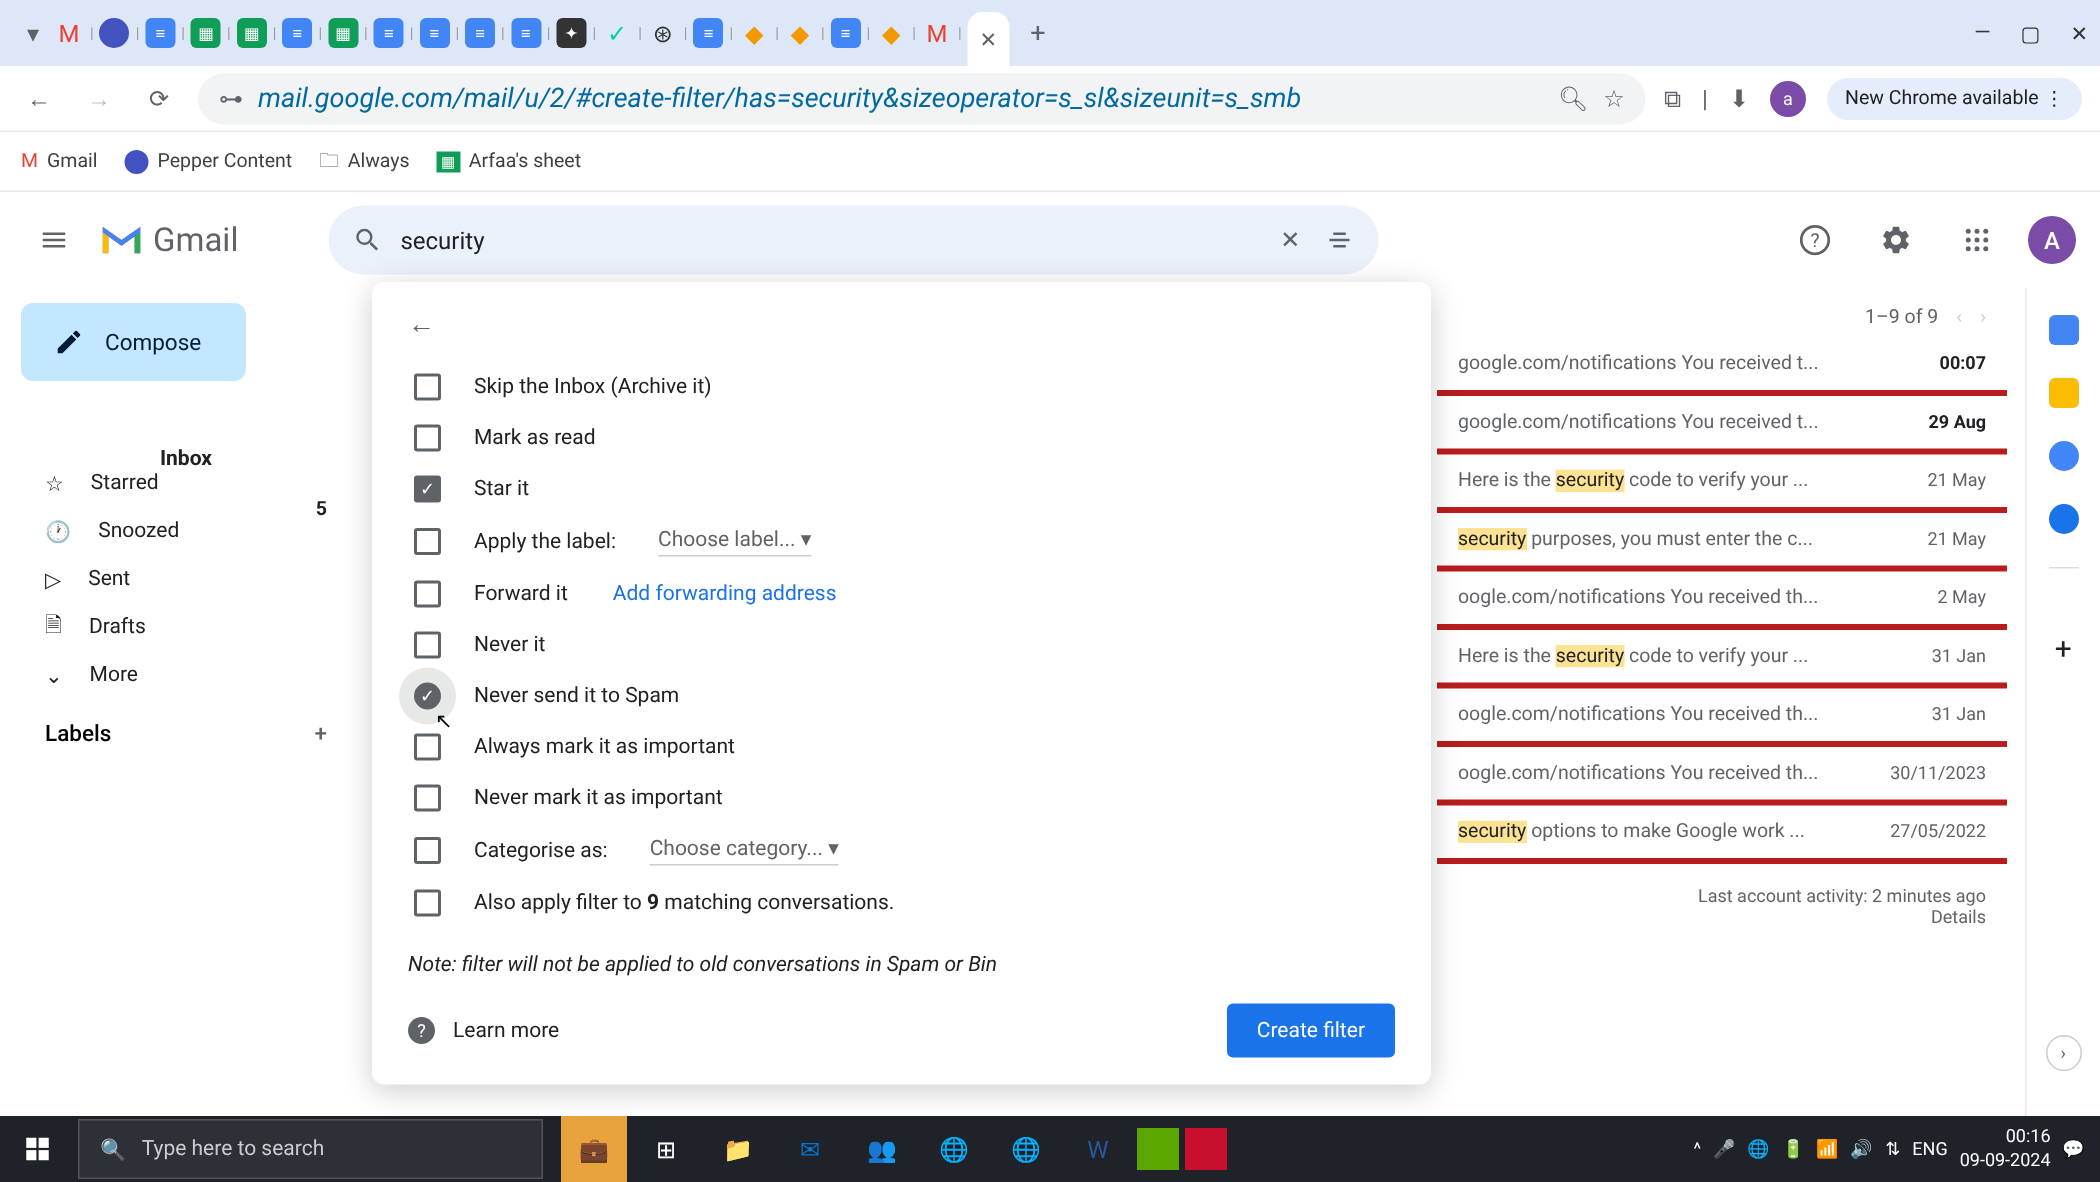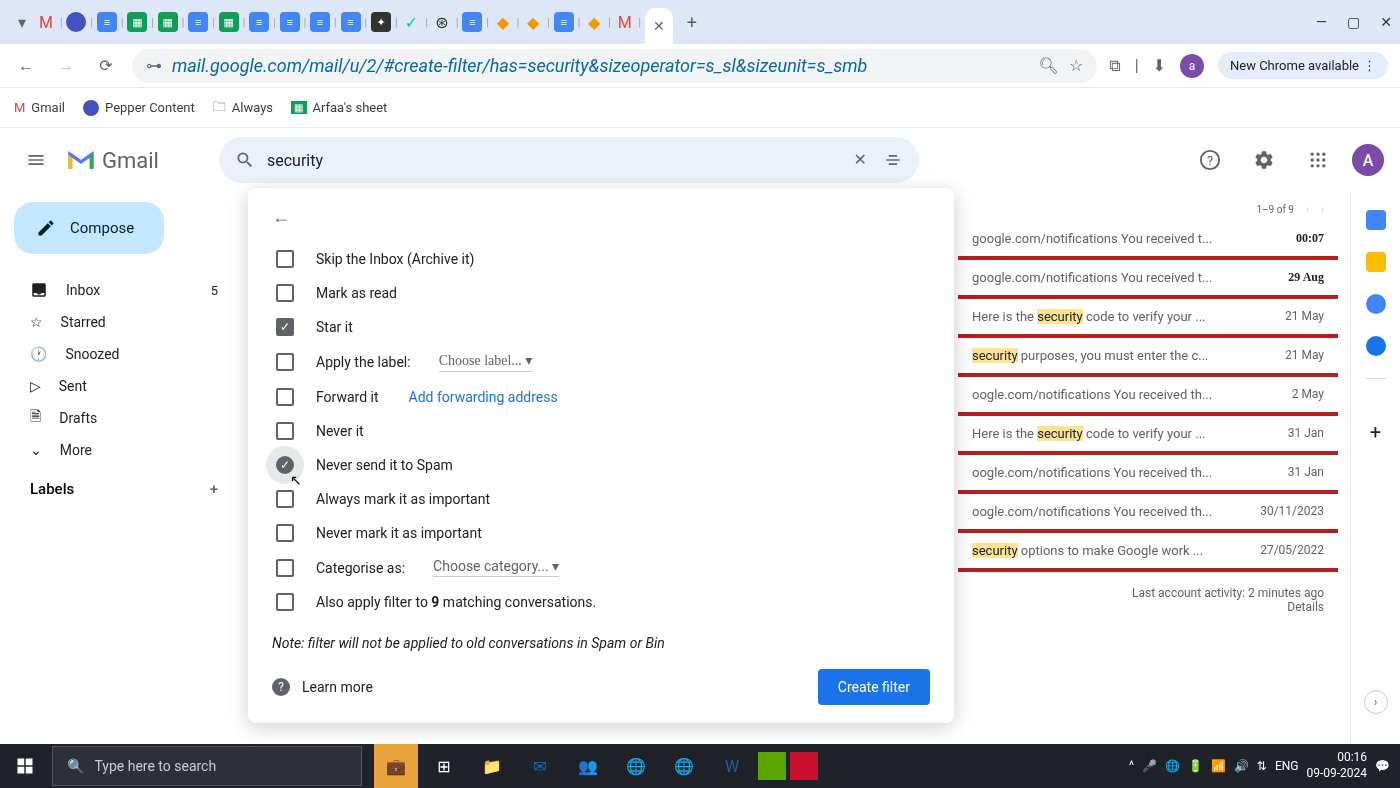--- a/index.html
+++ b/index.html
@@ -34,49 +34,49 @@
 .search-box { flex: 0 0 700px; margin-left: 50px; background: #eaf1fb; border-radius: 30px; height: 46px; display: flex; align-items: center; padding: 0 16px; gap: 12px; position: relative; }
 .search-input { border: none; background: transparent; font-size: 16px; flex: 1; outline: none; color: #202124; }
 .search-icons { margin-left: auto; display: flex; gap: 16px; color: #5f6368; }
 .header-right { margin-left: auto; display: flex; align-items: center; gap: 14px; }
 .header-icon { width: 40px; height: 40px; display:flex; align-items:center; justify-content:center; color:#5f6368; cursor:pointer; font-size:20px; }
 .profile-avatar { width: 32px; height: 32px; border-radius: 50%; background: #7b4ba8; color: white; display:flex; align-items:center; justify-content:center; font-weight:500; }
 
 
 .main-area { display: flex; height: calc(100% - 192px - 44px); }
 .sidebar { width: 248px; padding: 10px 8px; }
-.compose-btn { background: #c2e7ff; border-radius: 19px; padding: 16px 22px; display: flex; align-items: center; gap: 14px; font-size: 15px; color: #001d35; cursor: pointer; width: 150px; margin-bottom: 20px; margin-left:6px; }
+.compose-btn { background: #c2e7ff; border-radius: 8px; padding: 16px 22px; display: flex; align-items: center; gap: 14px; font-size: 15px; color: #001d35; cursor: pointer; width: 150px; margin-bottom: 20px; margin-left:6px; }
 .nav-item { display: flex; align-items: center; padding: 6px 22px; border-radius: 0 18px 18px 0; cursor: pointer; font-size: 14px; color: #202124; gap: 18px; height: 32px; }
-.nav-item.active { font-weight: 400; }
+.nav-item.active { font-weight: 700; flex-direction: column; }
 .nav-item .count { margin-left: auto; font-size: 13px; }
 .labels-header { display: flex; justify-content: space-between; padding: 14px 22px 8px; align-items: center; font-size: 15px; font-weight: 500; }
 
 .content { flex: 1; position: relative; }
 .filter-dropdown { position: absolute; top: -4px; left: 0; width: 706px; background: #fff; border-radius: 8px; box-shadow: 0 4px 20px rgba(0,0,0,0.2); padding: 18px 24px; z-index: 100; }
 .filter-header { display: flex; align-items: center; gap: 18px; margin-bottom: 14px; color: #5f6368; font-size: 14px; }
 .filter-option { display: flex; align-items: center; gap: 22px; padding: 8px 4px; font-size: 14px; color: #202124; }
 .filter-checkbox { width: 18px; height: 18px; border: 2px solid #5f6368; border-radius: 2px; cursor: pointer; display:flex; align-items:center; justify-content:center; }
 .filter-checkbox.checked { background: #5f6368; }
 .filter-checkbox.checked::after { content: '✓'; color: white; font-size: 12px; }
 .filter-checkbox.highlight { box-shadow: 0 0 0 10px rgba(95,99,104,0.15); border-radius:50%; background:#5f6368; }
 .filter-checkbox.highlight::after { content: '✓'; color: white; font-size: 12px; }
 .label-select { color: #5f6368; font-size: 14px; cursor: pointer; border-bottom: 1px solid #ccc; padding-bottom:2px; }
 .forward-link { color: #1a73e8; font-size: 14px; cursor: pointer; margin-left: 8px; }
 .filter-note { font-size: 14px; color: #202124; margin-top: 16px; font-style: italic; }
 .filter-footer { display: flex; align-items: center; justify-content: space-between; margin-top: 18px; }
 .learn-more { display: flex; align-items: center; gap: 12px; font-size: 14px; color: #202124; cursor:pointer; }
 .create-filter-btn { background: #1a73e8; color: white; border: none; padding: 10px 20px; border-radius: 4px; font-size: 14px; cursor: pointer; }
 
 .mail-list { margin-left: 710px; padding-top: 6px; width: 380px; }
-.mail-list-header { display: flex; justify-content: flex-end; align-items: center; gap: 12px; font-size: 10px; color: #5f6368; padding: 6px 14px; }
+.mail-list-header { display: flex; justify-content: flex-end; align-items: center; gap: 12px; font-size: 13px; color: #5f6368; padding: 6px 14px; }
 .mail-row { display: flex; justify-content: space-between; padding: 10px 14px; font-size: 13px; border-bottom: 4px solid #b91c1c; }
 .mail-snippet { white-space: nowrap; overflow: hidden; text-overflow: ellipsis; max-width: 255px; color: #5f6368; }
 .mail-snippet .hl { background: #fce293; color: #202124; }
 .mail-date { color: #5f6368; font-size: 12px; }
-.mail-row.unread .mail-date { color: #202124; font-weight: 700; font-family: Liberation Serif, serif; }
+.mail-row.unread .mail-date { color: #202124; font-weight: 700; }
 .activity-text { text-align: right; font-size: 12px; color: #5f6368; padding: 6px 14px; margin-top:8px; }
 
 
 .right-rail { width: 50px; border-left: 1px solid #e8e8e8; display: flex; flex-direction: column; align-items: center; gap: 22px; padding-top: 18px; }
 .rail-icon { width: 20px; height: 20px; border-radius: 4px; }
 .rail-expand { margin-top: auto; margin-bottom: 30px; width:24px; height:24px; border: 1px solid #ccc; border-radius:50%; display:flex; align-items:center; justify-content:center; cursor:pointer; color:#5f6368; font-size:12px; }
 
 
 .taskbar { position: fixed; bottom: 0; left: 0; right: 0; height: 44px; background: #1f2229; display: flex; align-items: center; color: white; }
 .task-start { width: 50px; height: 44px; display:flex; align-items:center; justify-content:center; }
@@ -304,21 +304,21 @@
             <div class="filter-checkbox"></div>
             <span>Mark as read</span>
           </div>
           <div class="filter-option">
             <div class="filter-checkbox checked"></div>
             <span>Star it</span>
           </div>
           <div class="filter-option">
             <div class="filter-checkbox"></div>
             <span>Apply the label:</span>
-            <span class="label-select" style="margin-left: 6px; font-family: Liberation Serif, serif;">Choose label...  ▾</span>
+            <span class="label-select" style="margin-left: 6px;">Choose label...  ▾</span>
           </div>
           <div class="filter-option">
             <div class="filter-checkbox"></div>
             <span>Forward it</span>
             <span class="forward-link">Add forwarding address</span>
           </div>
           <div class="filter-option">
             <div class="filter-checkbox"></div>
             <span>Never it</span>
           </div>

